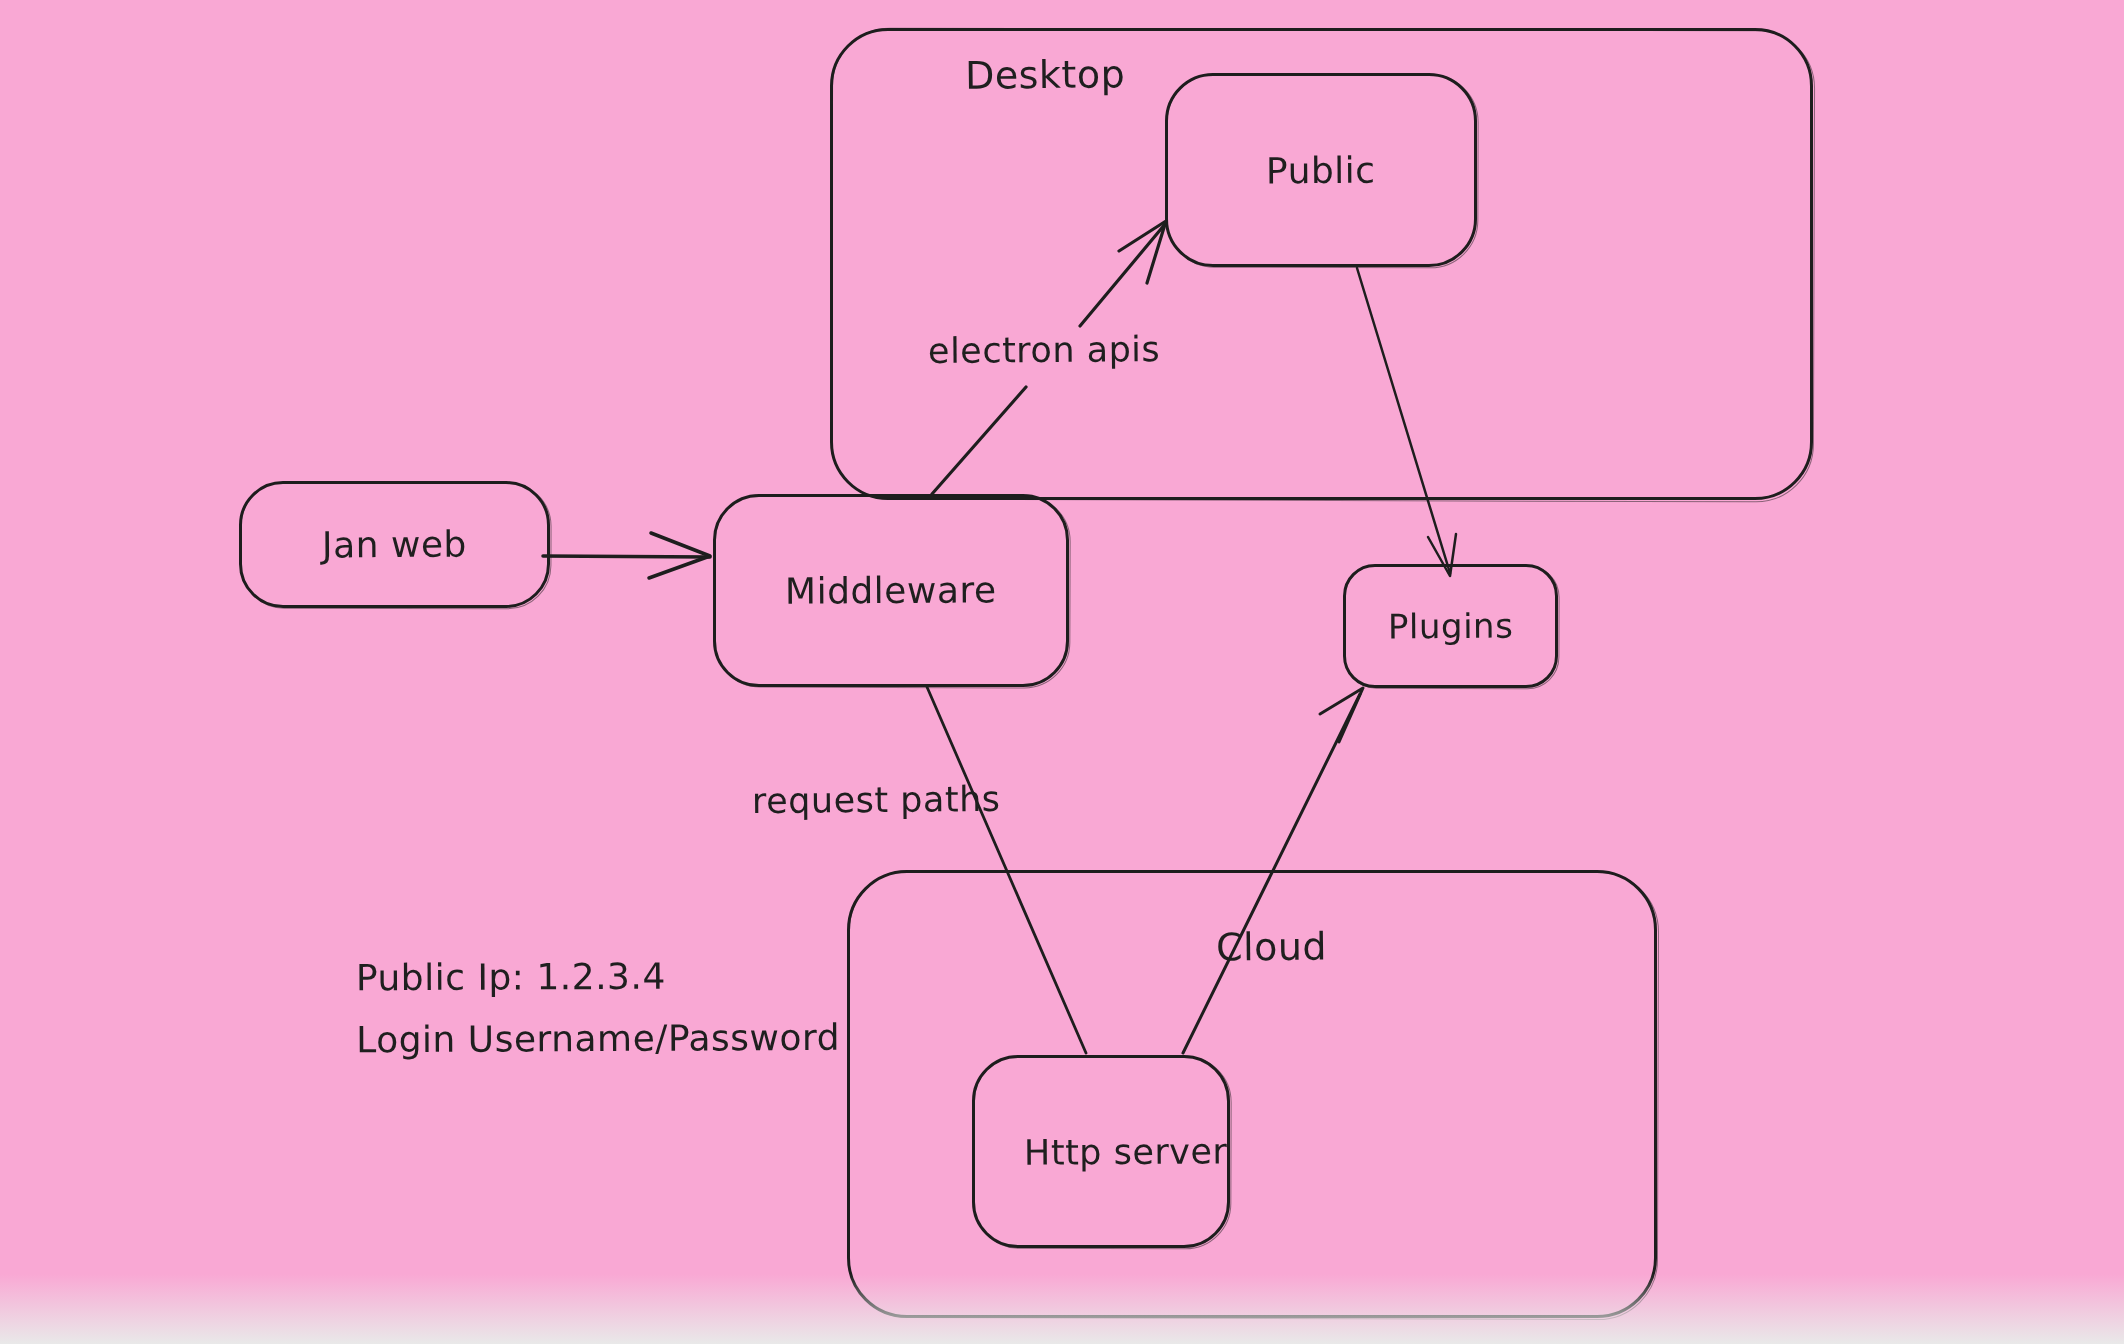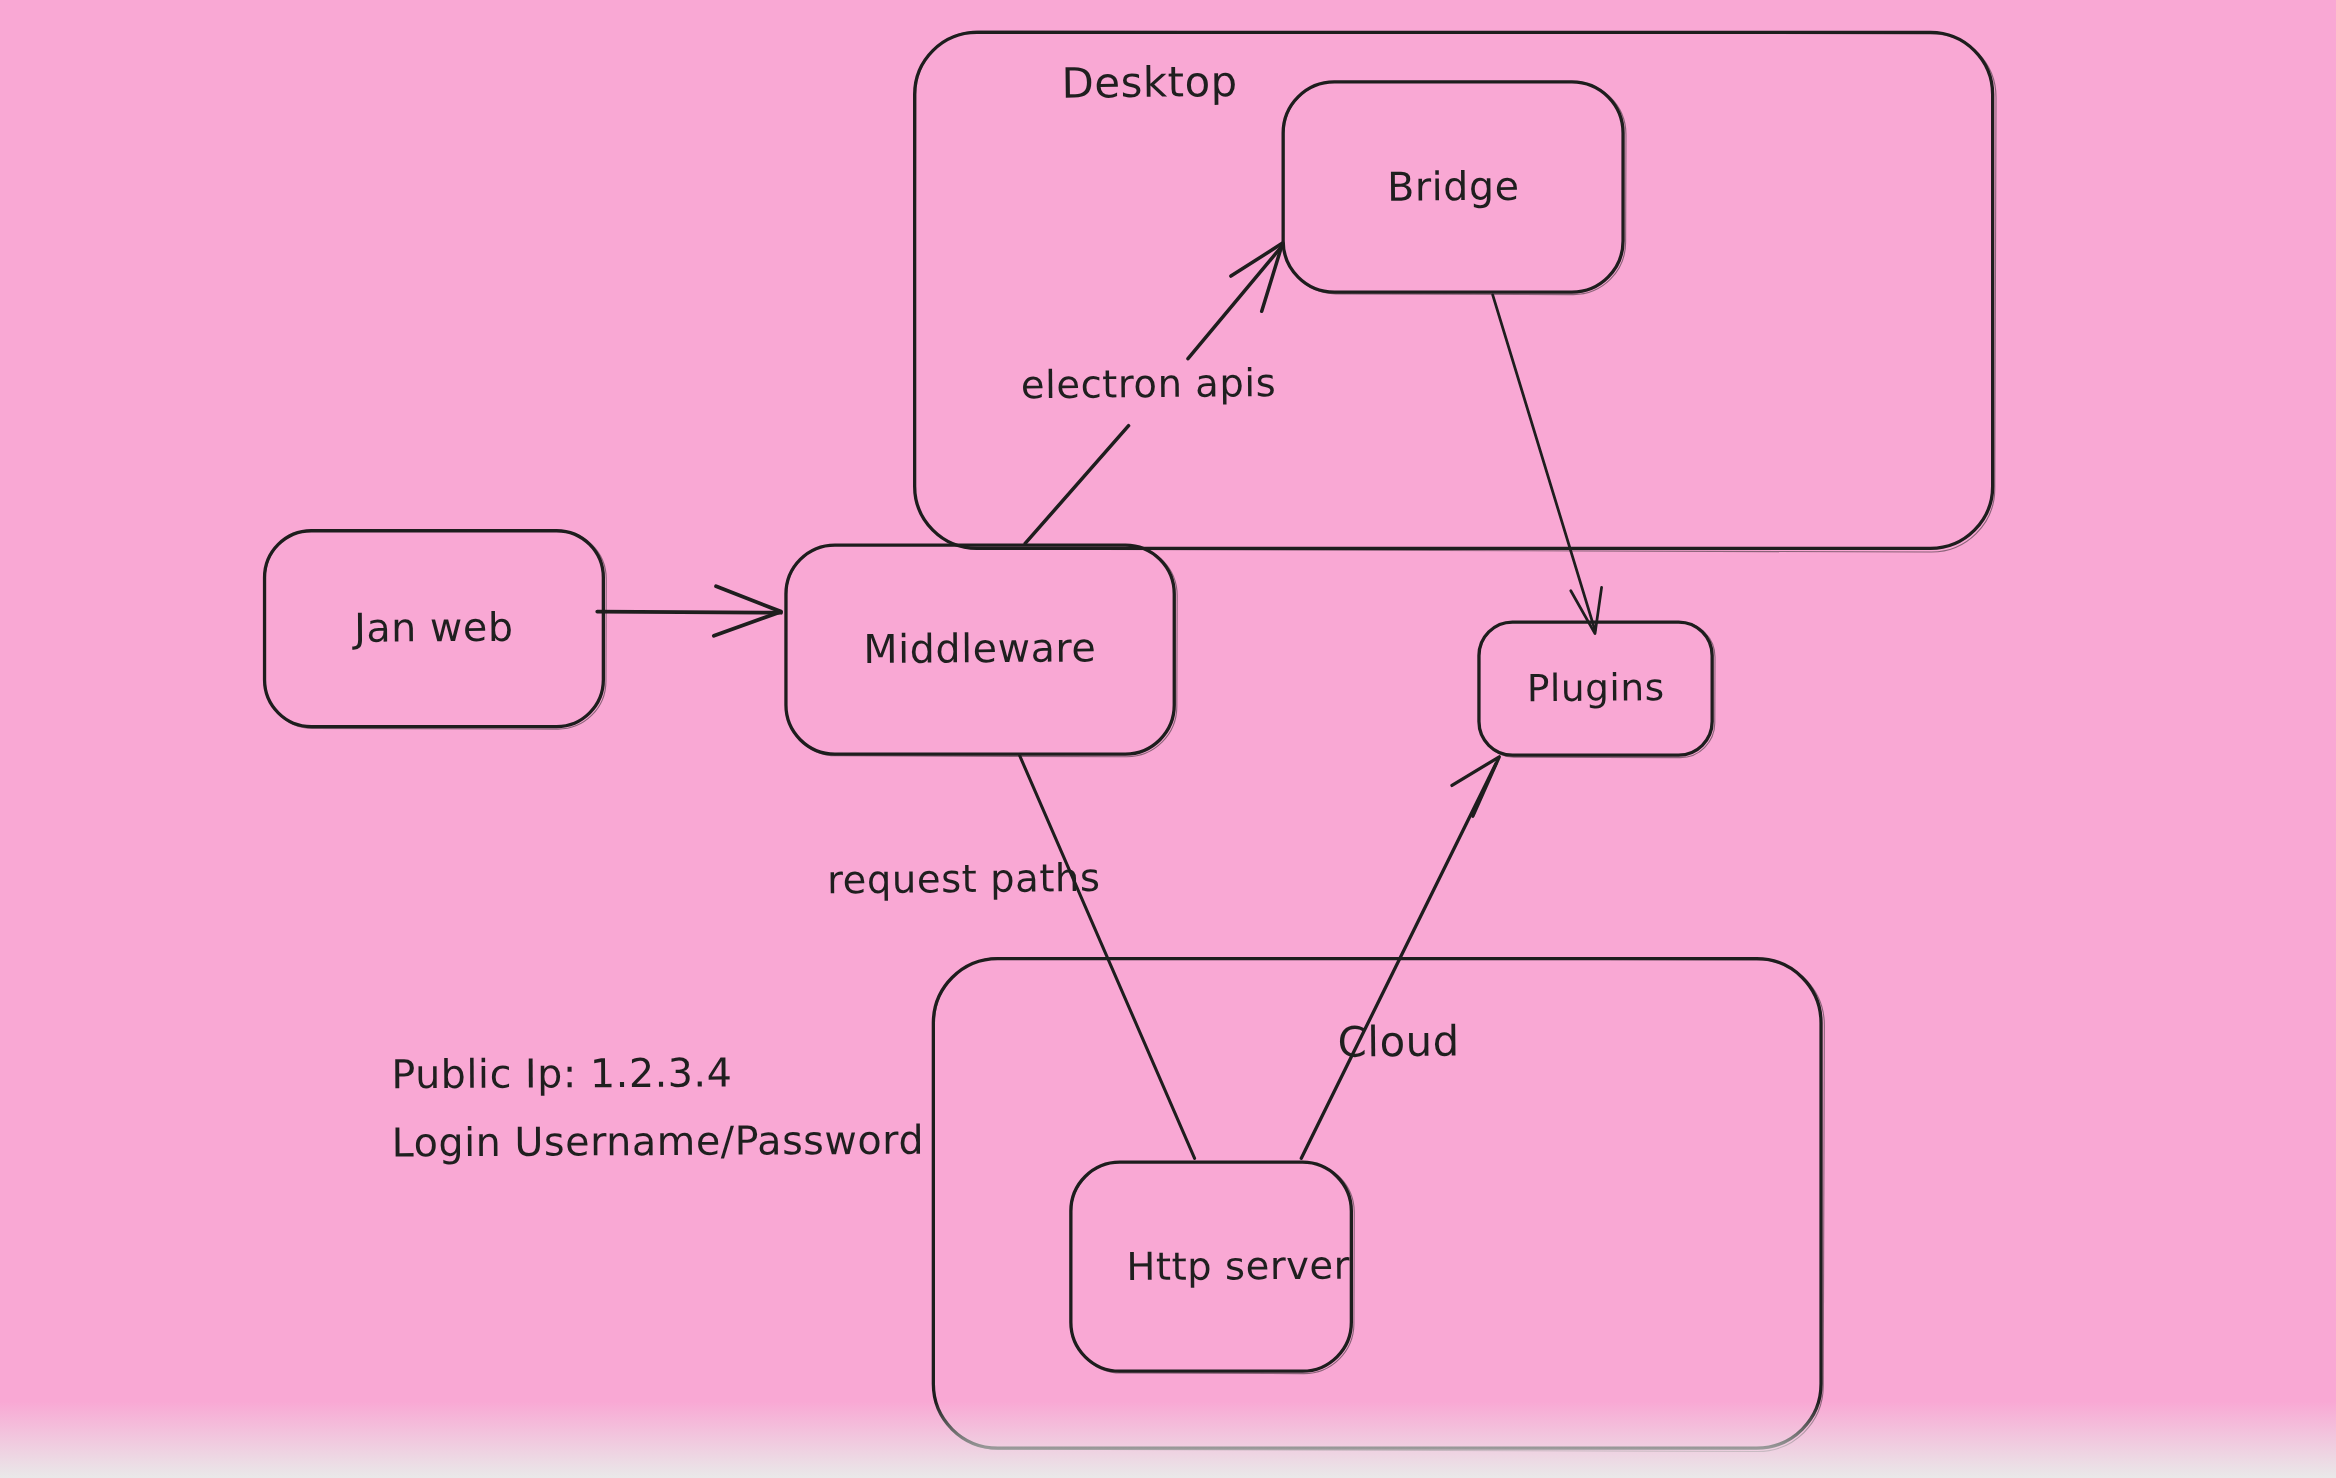--- a/index.html
+++ b/index.html
@@ -121,24 +121,24 @@
       <path d="M1183,1053 L1360,694" stroke-width="3"></path>
       <path d="M1320,714 L1363,688 L1339,742" stroke-width="3"></path>
     </g>
   </svg>
 
   <div class="shape" style="left:830px; top:28px; width:983px; height:472px; border-radius:58px;">
     <span class="container-lbl" style="left:132px; top:22px;">Desktop</span>
   </div>
 
   <div class="shape" style="left:1165px; top:73px; width:312px; height:194px; border-radius:48px;">
-    <span class="lbl">Bridge</span>
+    <span class="lbl">Public</span>
   </div>
 
-  <div class="shape" style="left:239px; top:481px; width:311px; height:181px; border-radius:44px;">
+  <div class="shape" style="left:239px; top:481px; width:311px; height:127px; border-radius:44px;">
     <span class="lbl">Jan web</span>
   </div>
 
   <div class="shape" style="left:713px; top:494px; width:356px; height:193px; border-radius:46px;">
     <span class="lbl">Middleware</span>
   </div>
 
   <div class="shape" style="left:1343px; top:564px; width:215px; height:124px; border-radius:32px;justify-content:center;">
     <span class="lbl" style="font-size:34px;">Plugins</span>
   </div>

